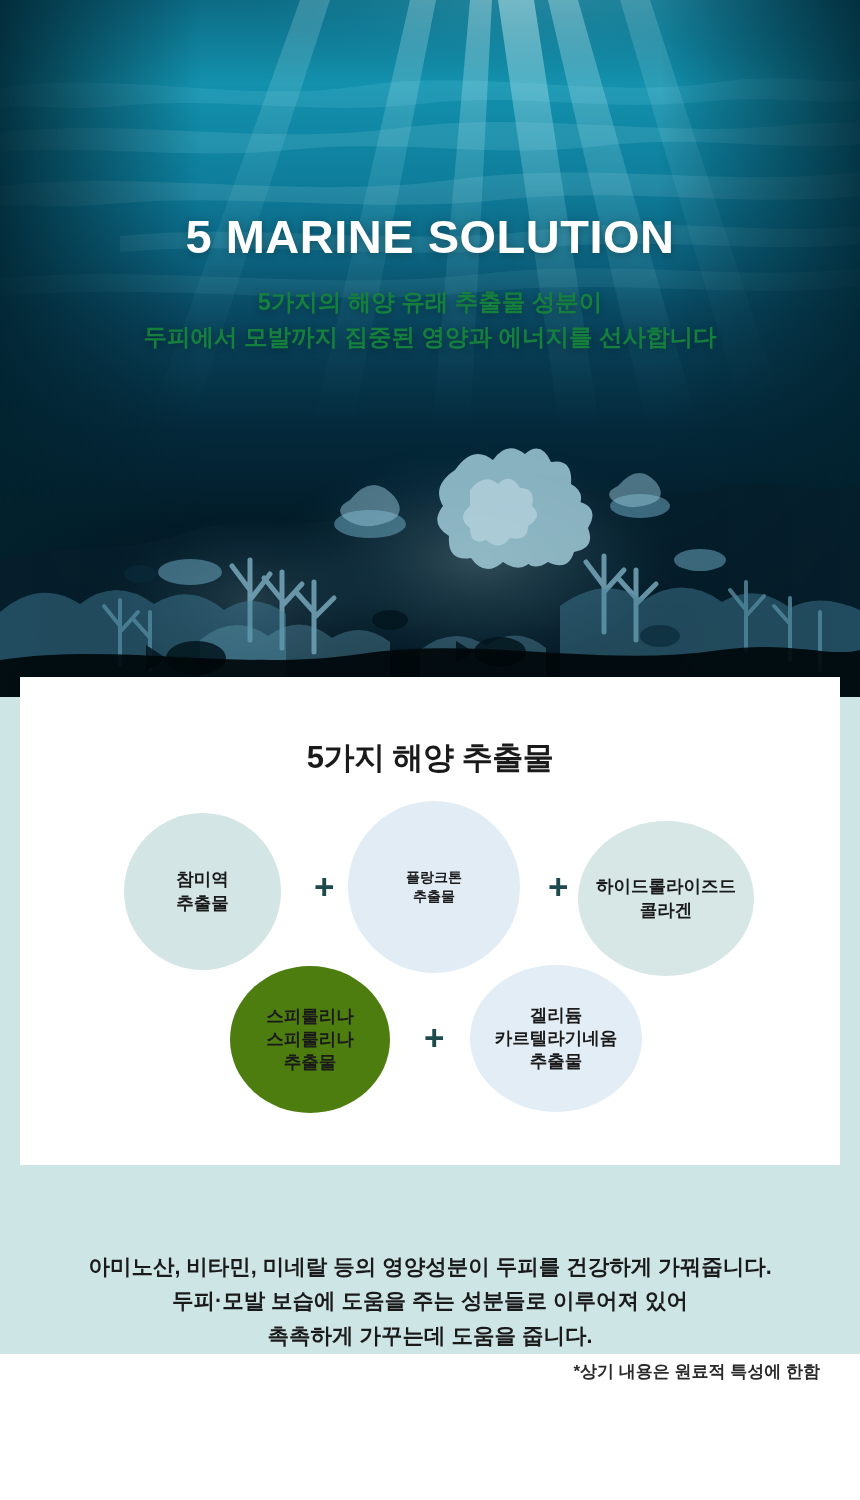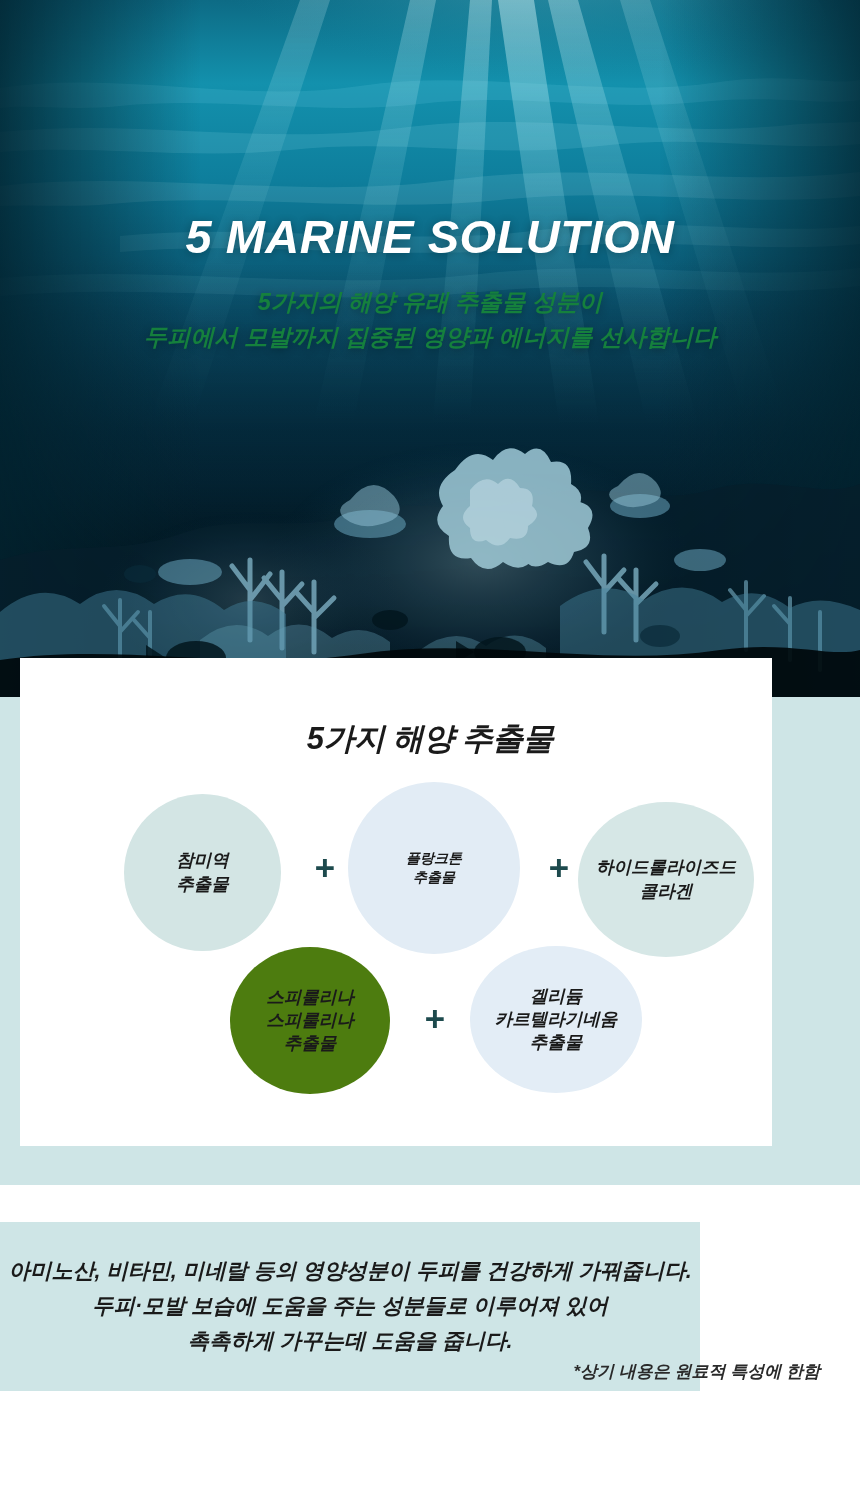--- a/index.html
+++ b/index.html
@@ -2,21 +2,21 @@
 <html><head>
 <meta charset="utf-8">
 <style>
   * { margin:0; padding:0; box-sizing:border-box; }
   html, body {
     width:860px; height:1500px;
     font-family:"Liberation Sans", sans-serif;
     background:#ffffff;
     overflow:hidden;
   }
-  .page { position:relative; width:860px; height:1500px; background:#ffffff;font-style:italic; }
+  .page { position:relative; width:860px; height:1500px; background:#ffffff; }
 
   
   .hero {
     position:absolute; left:0; top:0; width:860px; height:697px;
     overflow:hidden;
     background:#03161f;
   }
   .hero-svg { position:absolute; left:0; top:0; width:860px; height:697px; display:block; }
 
   .hero-text {
@@ -38,21 +38,21 @@
     text-shadow:0 2px 8px rgba(0,0,0,0.35);
   }
   .hero-sub span { display:block; white-space:nowrap; }
 
   
   .panel-bg {
     position:absolute; left:0; top:697px; width:860px; height:488px;
     background:#cee5e6;
   }
   .panel {
-    position:absolute; left:20px; top:658px; width:752px; height:488px;
+    position:absolute; left:20px; top:677px; width:820px; height:488px;
     background:#ffffff;
   }
   .panel-title {
     position:absolute; left:0; top:60px; width:820px;
     text-align:center; font-size:31px; font-weight:700;
     color:#1a1a1a; letter-spacing:-0.5px;
   }
 
   .circles { position:absolute; left:0; top:0; width:820px; height:488px; }
 
@@ -72,23 +72,23 @@
   .plus {
     position:absolute; color:#1d4a4d; font-size:35px; font-weight:700;
     line-height:1;
   }
   .p1 { left:294px; top:192px; }
   .p2 { left:528px; top:192px; }
   .p3 { left:404px; top:343px; }
 
   
   .band {
-    position:absolute; left:0; top:1185px; width:700px; height:169px;
+    position:absolute; left:0; top:1185px; width:860px; height:169px;
     background:#cee5e6;
-    display:flex; align-items:center; justify-content:center;margin-top:37px;
+    display:flex; align-items:flex-end; justify-content:center;
   }
   .band-text {
     text-align:center; font-size:21.5px; font-weight:700;
     color:#1a1a1a; line-height:1.62;
   }
   .band-text span { display:block; white-space:nowrap; }
 
   
   .footnote {
     position:absolute; right:40px; top:1360px;

